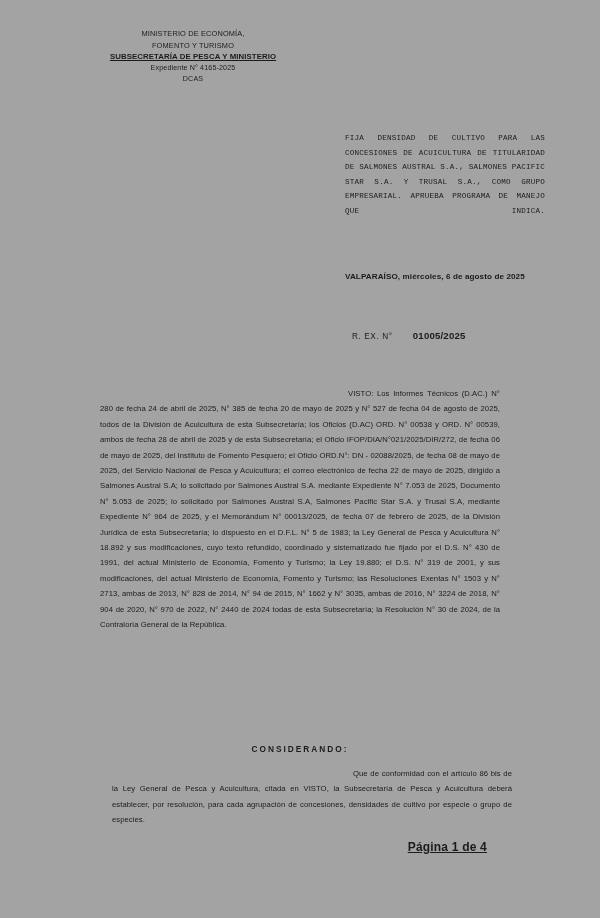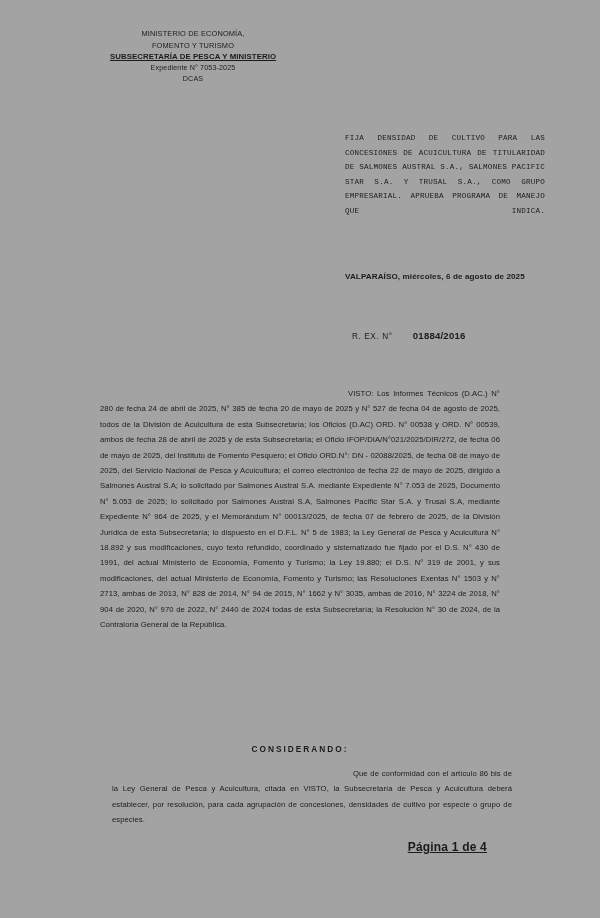--- a/index.html
+++ b/index.html
@@ -166,36 +166,36 @@
 </style>
 </head>
 <body>
 
 <div class="page">
 
   <div class="letterhead">
     <span class="lh-line">MINISTERIO DE ECONOMÍA,</span>
     <span class="lh-line">FOMENTO Y TURISMO</span>
     <span class="lh-line lh-bold">SUBSECRETARÍA DE PESCA Y MINISTERIO</span>
-    <span class="lh-line lh-small">Expediente N° 7053-2025</span>
+    <span class="lh-line lh-small">Expediente N° 4165-2025</span>
     <span class="lh-line lh-small">DCAS</span>
   </div>
 
   <div class="title-block">
     <p>FIJA DENSIDAD DE CULTIVO PARA LAS CONCESIONES DE ACUICULTURA DE TITULARIDAD DE SALMONES AUSTRAL S.A., SALMONES PACIFIC STAR S.A. Y TRUSAL S.A., COMO GRUPO EMPRESARIAL. APRUEBA PROGRAMA DE MANEJO QUE INDICA.</p>
   </div>
 
   <div class="placedate">
     <span class="city">VALPARAÍSO,</span>
     <span>miércoles, 6 de agosto de 2025</span>
   </div>
 
   <div class="resnum">
     <span class="res-label">R. EX. N°</span>
-    <span class="res-value">01884/2016</span>
+    <span class="res-value">01005/2025</span>
   </div>
 
   <div class="body-block">
     <p>VISTO: Los Informes Técnicos (D.AC.) N° 280 de fecha 24 de abril de 2025, N° 385 de fecha 20 de mayo de 2025 y N° 527 de fecha 04 de agosto de 2025, todos de la División de Acuicultura de esta Subsecretaría; los Oficios (D.AC) ORD. N° 00538 y ORD. N° 00539, ambos de fecha 28 de abril de 2025 y de esta Subsecretaría; el Oficio IFOP/DIA/N°021/2025/DIR/272, de fecha 06 de mayo de 2025, del Instituto de Fomento Pesquero; el Oficio ORD.N°: DN - 02088/2025, de fecha 08 de mayo de 2025, del Servicio Nacional de Pesca y Acuicultura; el correo electrónico de fecha 22 de mayo de 2025, dirigido a Salmones Austral S.A; lo solicitado por Salmones Austral S.A. mediante Expediente N° 7.053 de 2025, Documento N° 5.053 de 2025; lo solicitado por Salmones Austral S.A, Salmones Pacific Star S.A. y Trusal S.A, mediante Expediente N° 964 de 2025, y el Memorándum N° 00013/2025, de fecha 07 de febrero de 2025, de la División Jurídica de esta Subsecretaría; lo dispuesto en el D.F.L. N° 5 de 1983; la Ley General de Pesca y Acuicultura N° 18.892 y sus modificaciones, cuyo texto refundido, coordinado y sistematizado fue fijado por el D.S. N° 430 de 1991, del actual Ministerio de Economía, Fomento y Turismo; la Ley 19.880; el D.S. N° 319 de 2001, y sus modificaciones, del actual Ministerio de Economía, Fomento y Turismo; las Resoluciones Exentas N° 1503 y N° 2713, ambas de 2013, N° 828 de 2014, N° 94 de 2015, N° 1662 y N° 3035, ambas de 2016, N° 3224 de 2018, N° 904 de 2020, N° 970 de 2022, N° 2440 de 2024 todas de esta Subsecretaría; la Resolución N° 30 de 2024, de la Contraloría General de la República.</p>
   </div>
 
   <div class="considerando">CONSIDERANDO:</div>
 
   <div class="consid-body">
     <p>Que de conformidad con el artículo 86 bis de la Ley General de Pesca y Acuicultura, citada en VISTO, la Subsecretaría de Pesca y Acuicultura deberá establecer, por resolución, para cada agrupación de concesiones, densidades de cultivo por especie o grupo de especies.</p>

